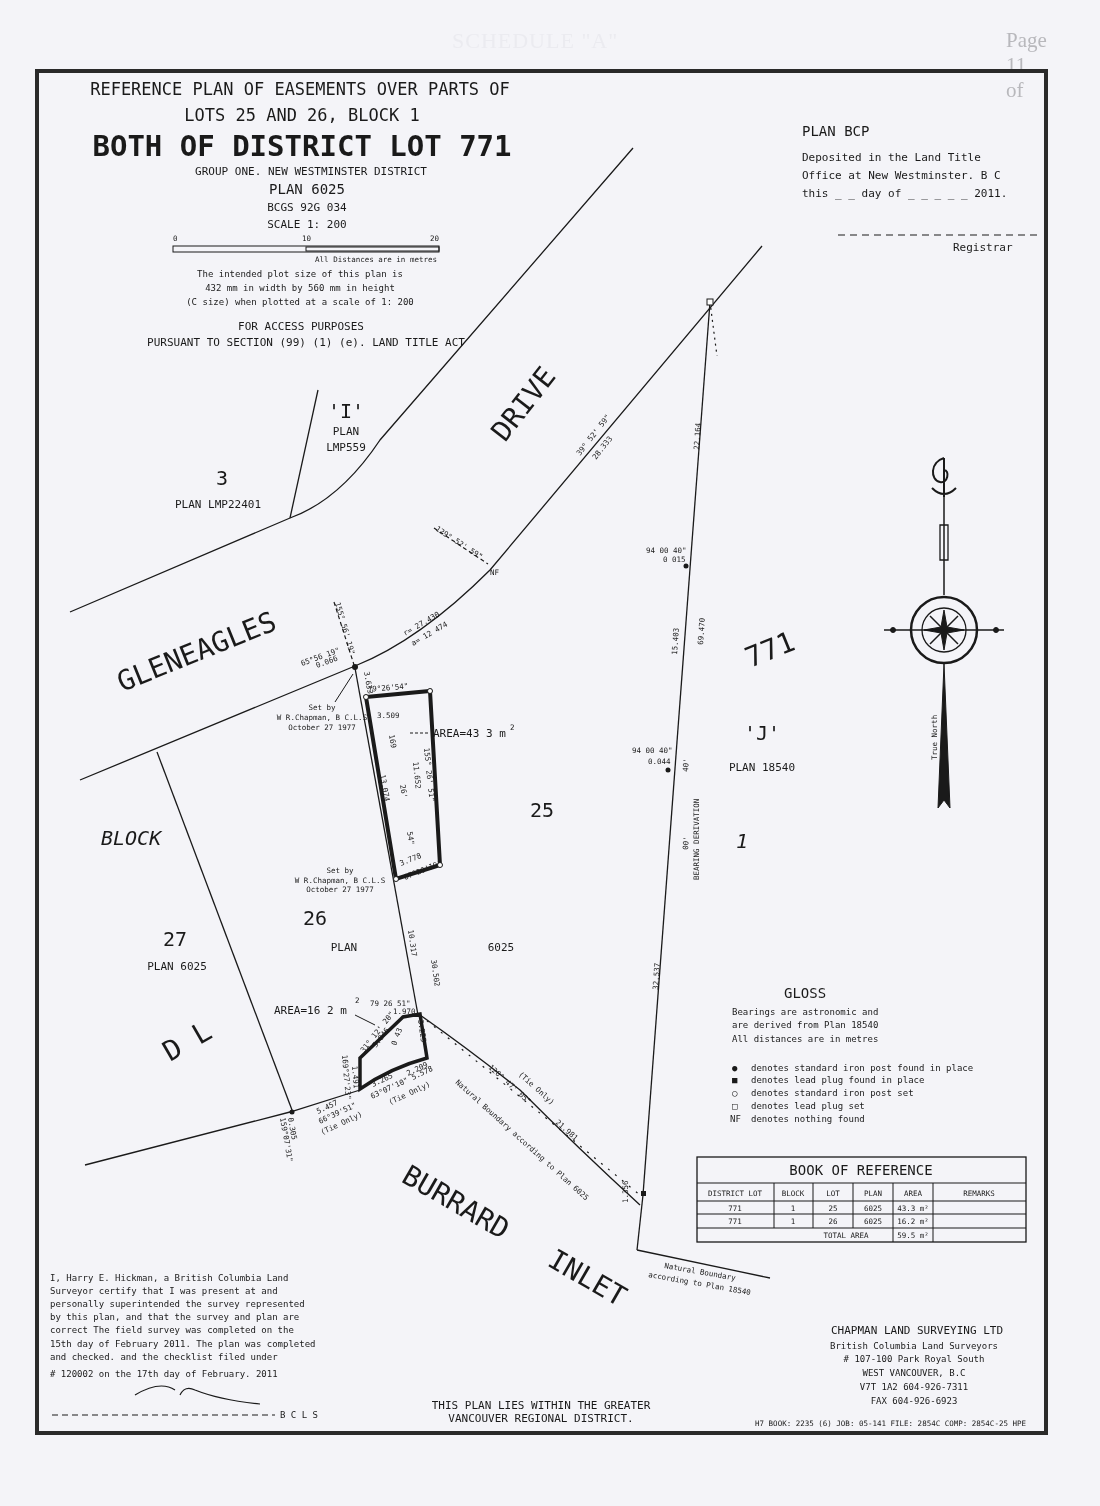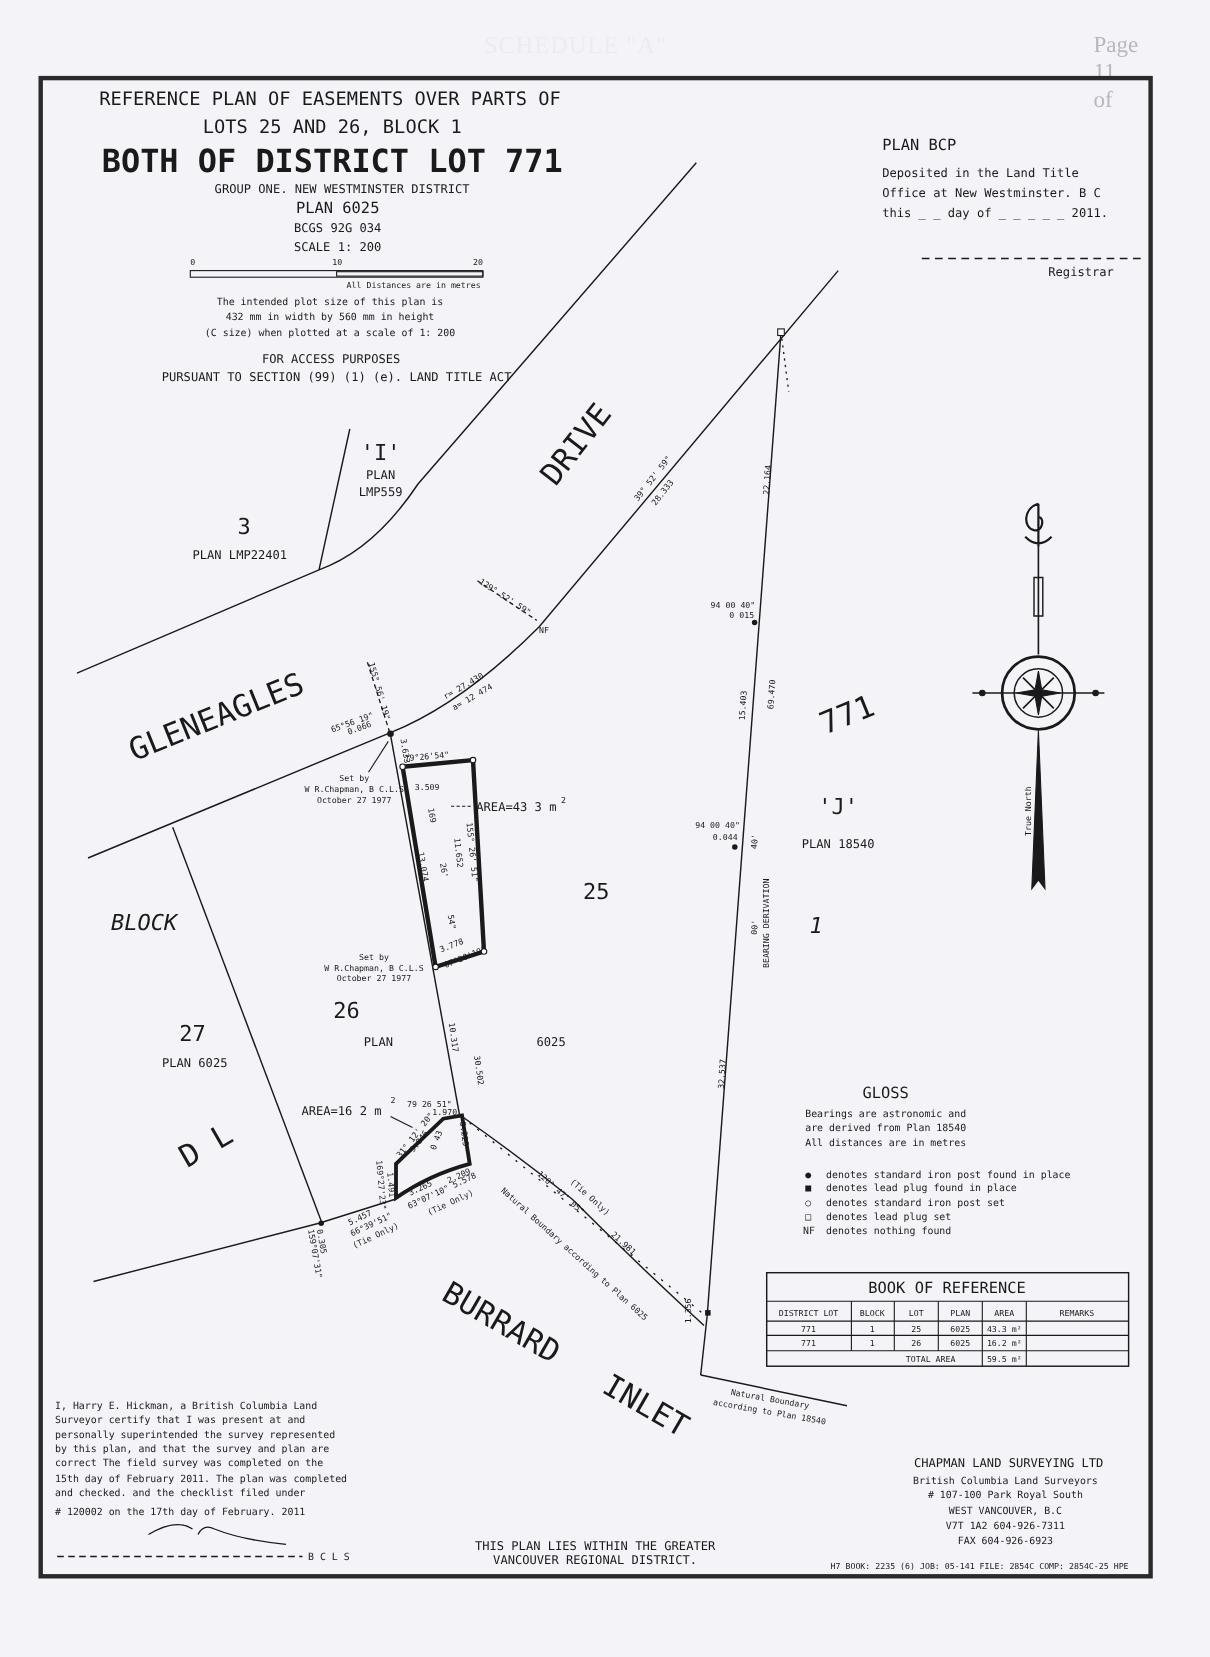--- a/index.html
+++ b/index.html
@@ -1,17 +1,17 @@
 <!DOCTYPE html>
 <html><head>
 <meta charset="utf-8">
 <style>
   html,body{margin:0;padding:0;}
   body{width:1100px;height:1506px;background:#f4f4f8;position:relative;overflow:hidden;font-family:"DejaVu Sans Mono","Liberation Mono",monospace;color:#1a1a1a;}
-  .hdr{position:absolute;top:12px;left:0;width:886px;height:40px;}
+  .hdr{position:absolute;top:12px;left:12px;width:886px;height:40px;}
   .schedule{position:absolute;left:440px;top:16px;font-family:"Liberation Serif",serif;font-size:22px;color:#ebebf0;letter-spacing:1px;}
   .pageno{position:absolute;left:994px;top:16px;font-family:"Liberation Serif",serif;font-size:21px;color:#b8b8bc;}
   svg{position:absolute;left:0;top:0;}
   svg text{font-family:"DejaVu Sans Mono","Liberation Mono",monospace;fill:#1a1a1a;}
   .t-title{font-size:17px;}
   .t-big{font-size:29px;font-weight:bold;}
   .t-sm{font-size:11px;}
   .t-xs{font-size:9px;}
   .t-xxs{font-size:7.5px;}
   .t-med{font-size:14px;}

